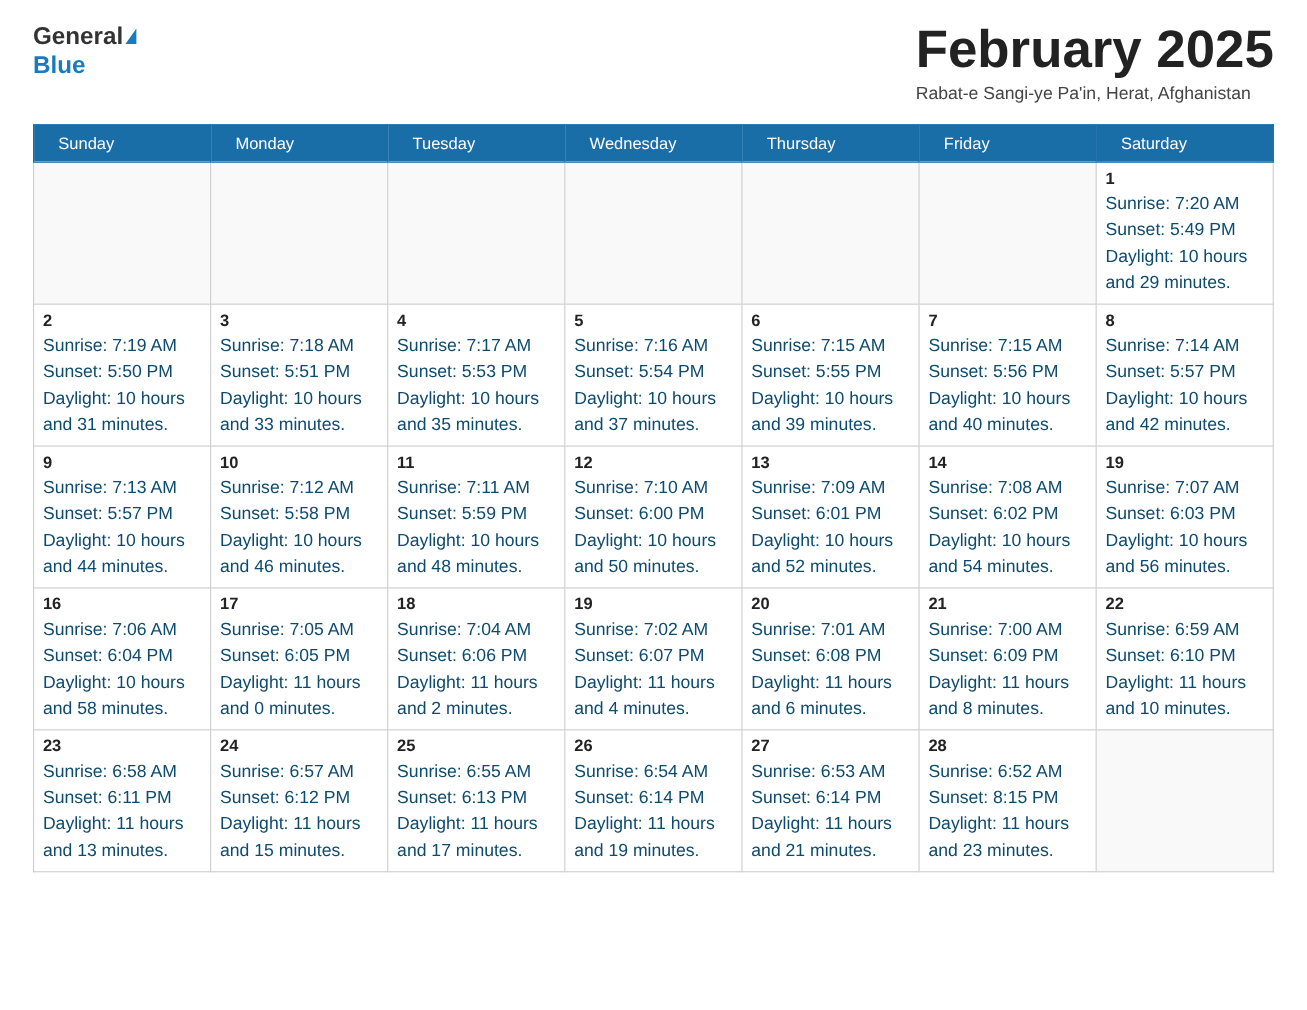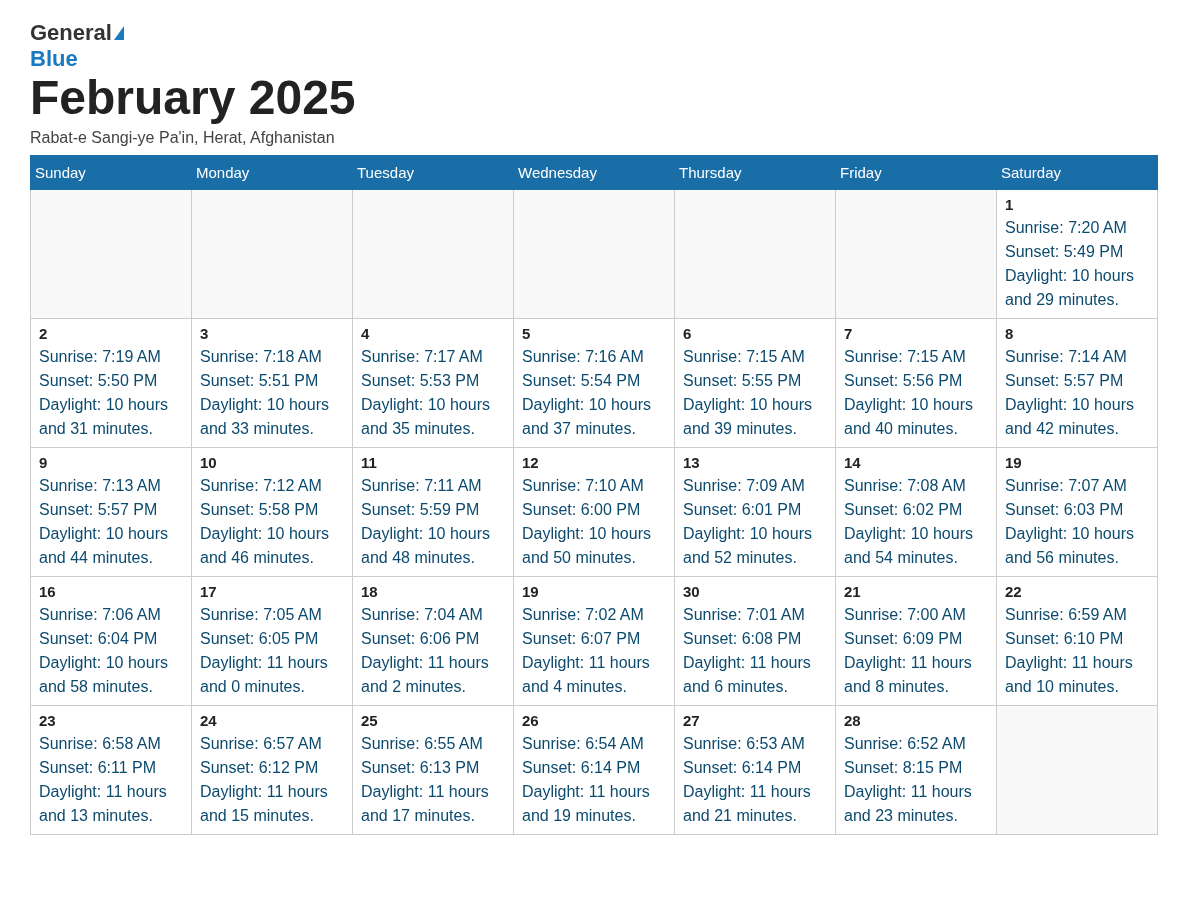--- a/index.html
+++ b/index.html
@@ -7,22 +7,21 @@
       font-family: Arial, sans-serif;
       background: #fff;
       padding: 20px 30px;
       width: 1188px;
       min-height: 918px;
     }
     .header-area {
       display: flex;
       justify-content: space-between;
       align-items: flex-start;
-      margin-bottom: 8px;
-      flex-direction: column;
+      margin-bottom: 18px;
     }
     .logo {
       display: flex;
       flex-direction: column;
       align-items: flex-start;
     }
     .logo-general {
       font-size: 22px;
       font-weight: bold;
       color: #333;
@@ -61,21 +60,21 @@
     .calendar {
       width: 100%;
       border-collapse: collapse;
       margin-top: 8px;
     }
     .calendar th {
       background-color: #1a6ea8;
       color: #fff;
       font-size: 15px;
       font-weight: normal;
-      padding: 8px 4px;
+      padding: 8px 22px;
       text-align: left;
       border: 1px solid #1a6ea8;
     }
     .calendar td {
       vertical-align: top;
       border: 1px solid #ccc;
       padding: 6px 8px;
       font-size: 12.5px;
       color: #333;
       width: 14.28%;
@@ -251,21 +250,21 @@
 Sunset: 6:06 PM
 Daylight: 11 hours and 2 minutes.</div>
         </td>
         <td>
           <span class="day-number">19</span>
           <div class="day-info">Sunrise: 7:02 AM
 Sunset: 6:07 PM
 Daylight: 11 hours and 4 minutes.</div>
         </td>
         <td>
-          <span class="day-number">30</span>
+          <span class="day-number">20</span>
           <div class="day-info">Sunrise: 7:01 AM
 Sunset: 6:08 PM
 Daylight: 11 hours and 6 minutes.</div>
         </td>
         <td>
           <span class="day-number">21</span>
           <div class="day-info">Sunrise: 7:00 AM
 Sunset: 6:09 PM
 Daylight: 11 hours and 8 minutes.</div>
         </td>

